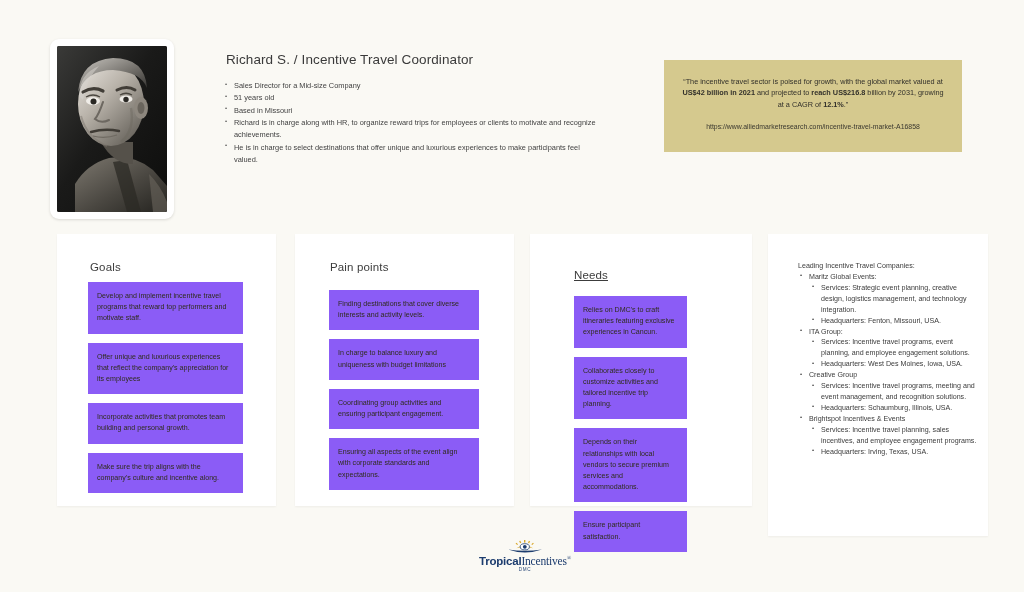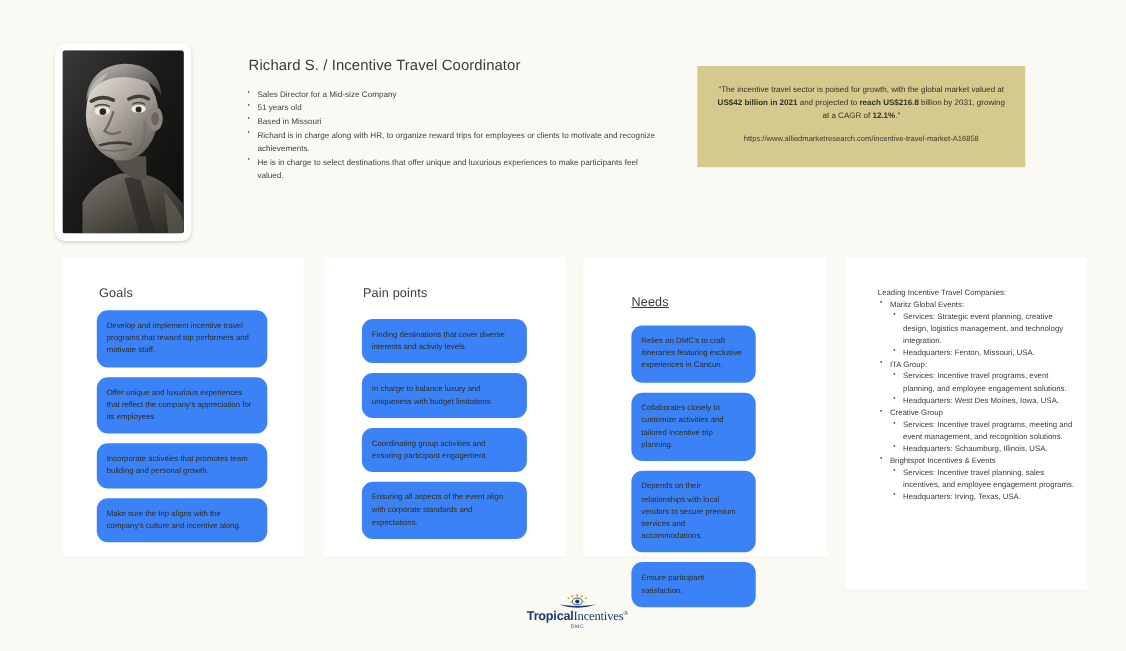--- a/index.html
+++ b/index.html
@@ -74,21 +74,21 @@
     position: absolute;
     left: 1px;
     top: -0.5px;
     font-size: 6px;
     color: #555;
   }
 
   
   .quote-box {
     position: absolute;
-    left: 634px;
+    left: 664px;
     top: 60px;
     width: 298px;
     height: 92px;
     background: #d5c98e;
     box-sizing: border-box;
     padding: 16px 17px 10px 17px;
     text-align: center;
   }
   .quote-text {
     font-size: 7.3px;
@@ -129,27 +129,26 @@
     position: absolute;
     display: flex;
     flex-direction: column;
     gap: 9px;
   }
   .cards-goals { left: 88px;  top: 282px; width: 155px; }
   .cards-pain  { left: 329px; top: 290px; width: 150px; align-items: center; }
   .cards-needs { left: 574px; top: 296px; width: 113px; }
 
   .card {
-    background: #3b82f6;
+    background: #8b5cf6;
     color: #2f2c1c;
     font-size: 7.1px;
     line-height: 1.58;
     padding: 9px 9px 9px 9px;
     box-sizing: border-box;
-    border-radius: 10px;
   }
 
   
   .companies {
     position: absolute;
     left: 798px;
     top: 261px;
     width: 180px;
     font-size: 7.1px;
     line-height: 1.54;

